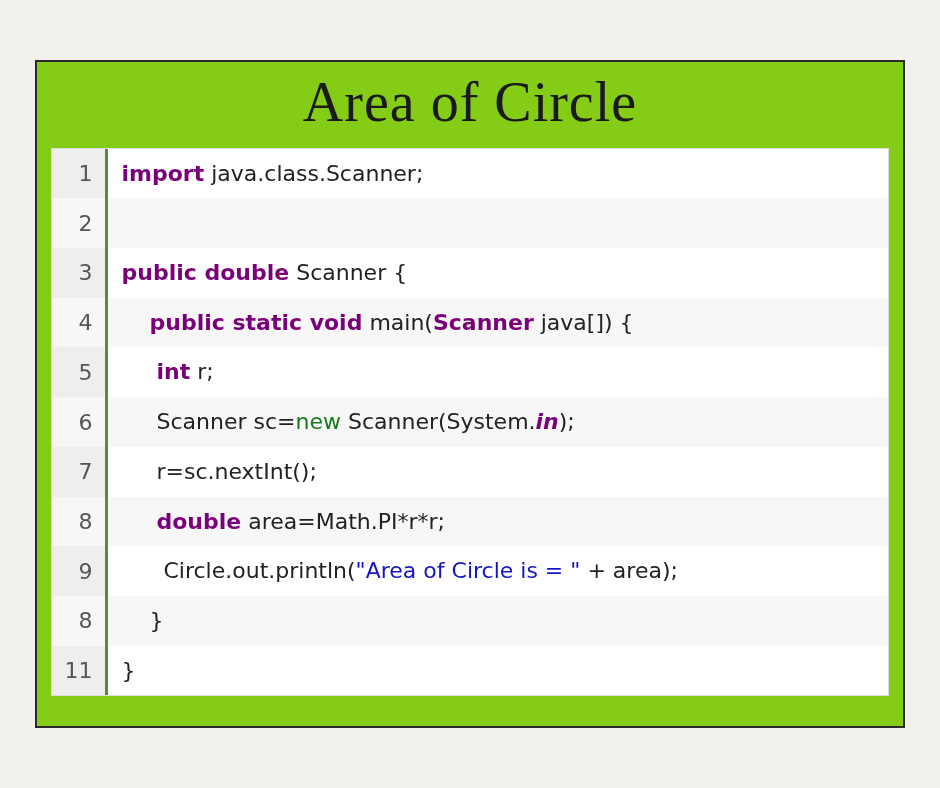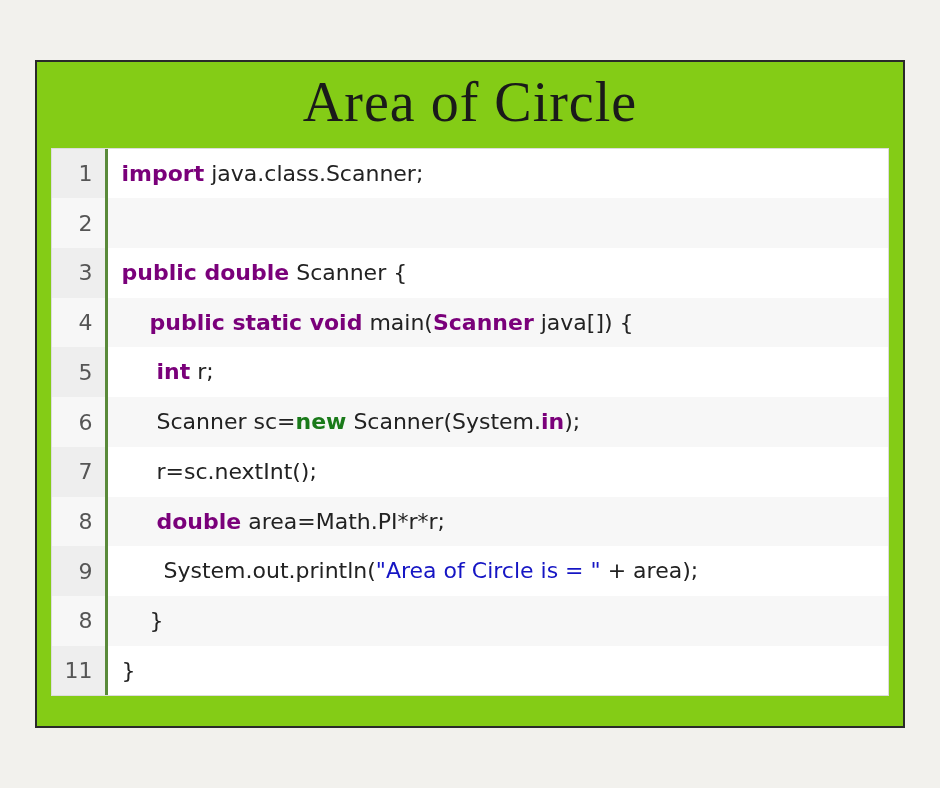--- a/index.html
+++ b/index.html
@@ -55,23 +55,23 @@
     vertical-align: middle;
   }
   td.cc {
     padding: 10px 8px 10px 14px;
     white-space: pre;
     color: #222;
     vertical-align: middle;
     line-height: 1.35;
   }
   .kw   { color: #7a007a; font-weight: bold; }
-  .kw2  { color: #1a7a1a; font-weight: bold; } 
+  .kw2  { color: #1a7a1a; font-weight: normal; } 
   .str  { color: #1515c4; }
-  .fld  { color: #7a007a; font-weight: bold; } 
+  .fld  { color: #7a007a; font-weight: bold; font-style: italic; } 
 </style>
 </head>
 <body>
 
 <div class="frame">
   <div class="title-bar">
     <span class="title">Area of Circle</span>
   </div>
   <div class="code-card">
     <table class="code">
@@ -103,21 +103,21 @@
           <tr>
             <td class="ln">7</td>
             <td class="cc"><span>     r=sc.nextInt();</span></td>
           </tr>
           <tr>
             <td class="ln">8</td>
             <td class="cc"><span>     </span><span class="kw">double</span><span> area=Math.PI*r*r;</span></td>
           </tr>
           <tr>
             <td class="ln">9</td>
-            <td class="cc"><span>      System.out.println(</span><span class="str">"Area of Circle is = "</span><span> + area);</span></td>
+            <td class="cc"><span>      Circle.out.println(</span><span class="str">"Area of Circle is = "</span><span> + area);</span></td>
           </tr>
           <tr>
             <td class="ln">8</td>
             <td class="cc"><span>    }</span></td>
           </tr>
           <tr>
             <td class="ln">11</td>
             <td class="cc"><span>}</span></td>
           </tr>
         </tbody>

